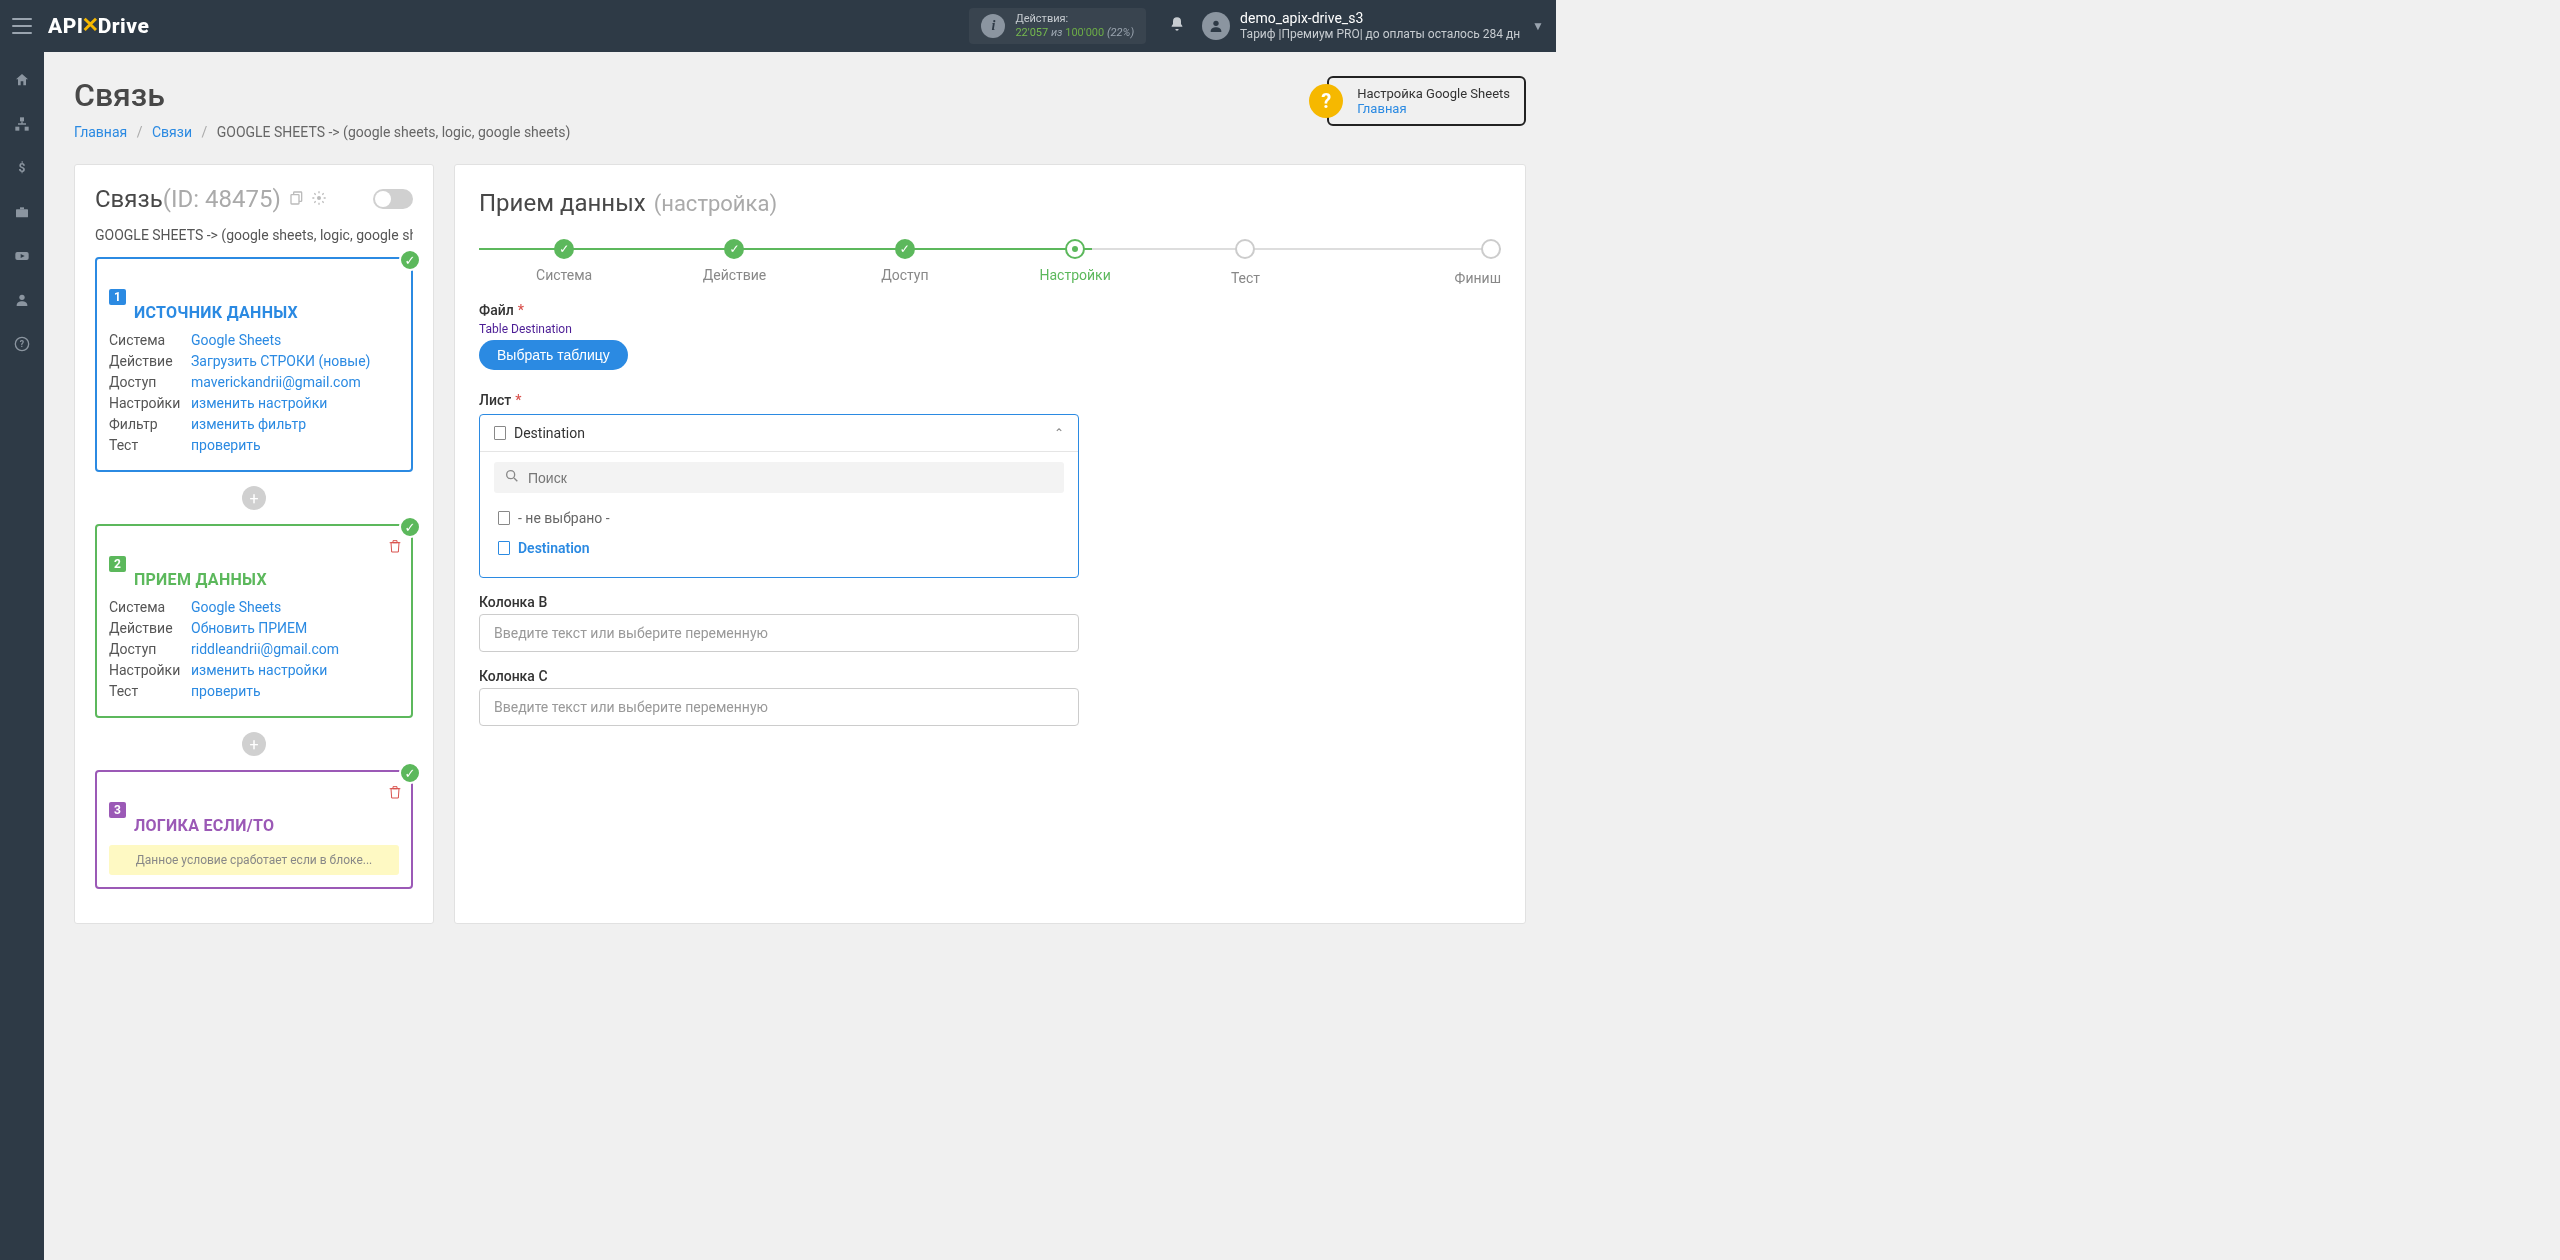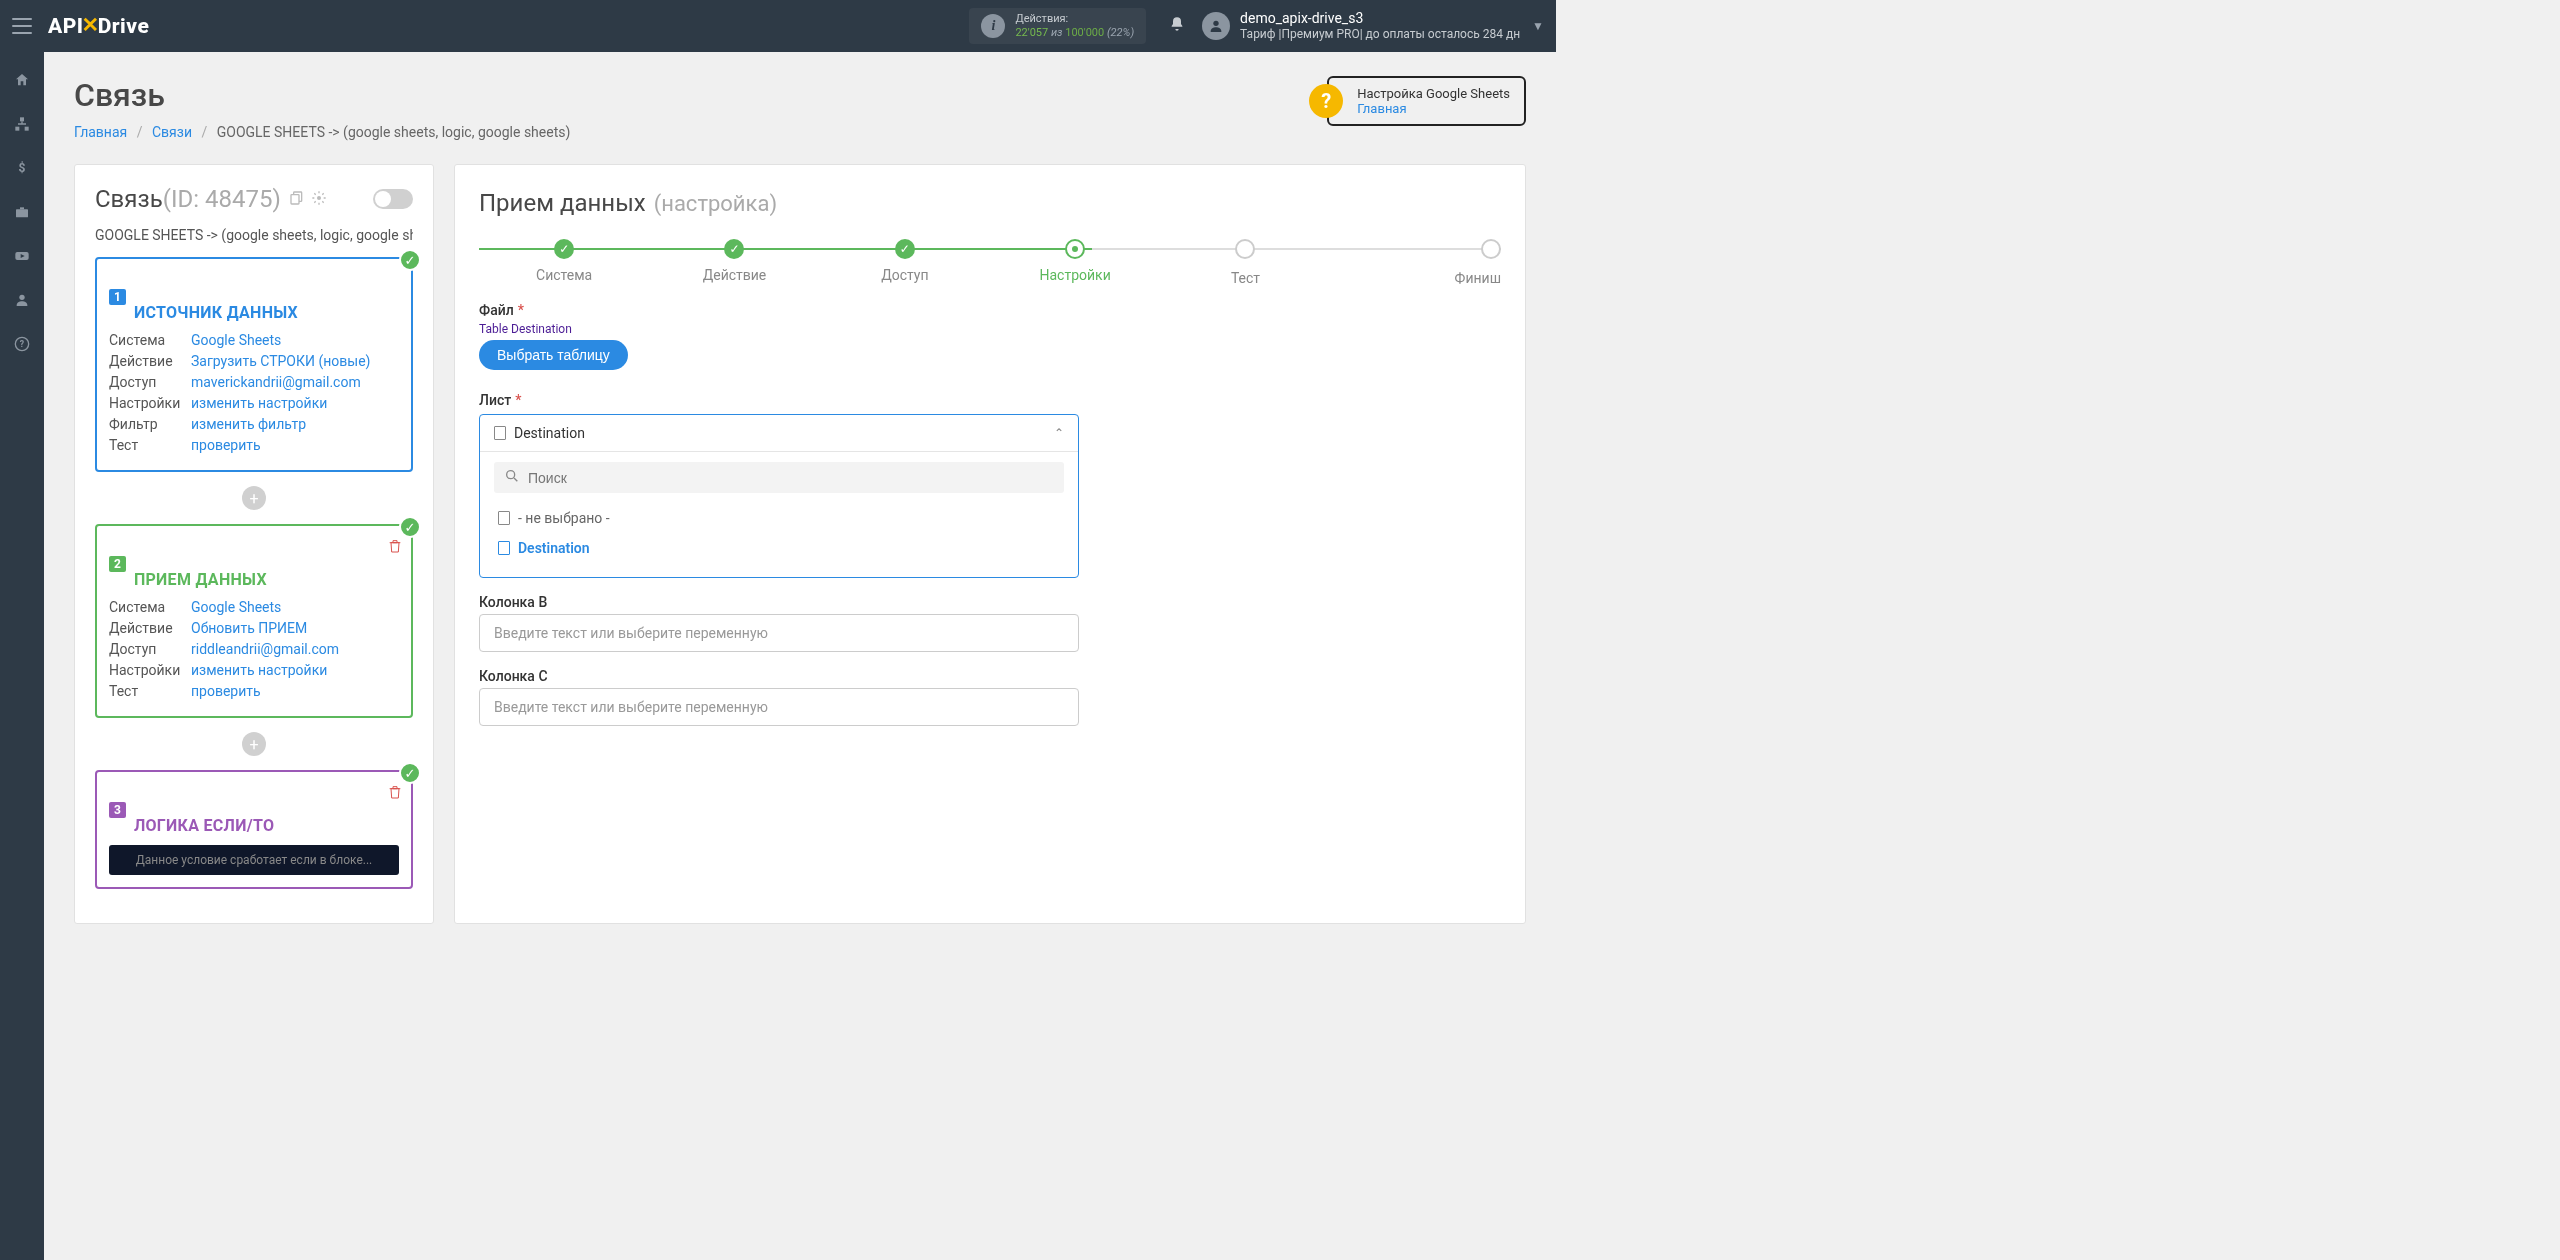--- a/index.html
+++ b/index.html
@@ -57,21 +57,21 @@
 .block.green { border-color: #5cb85c; }
 .block.green .block-num { background: #5cb85c; }
 .block.green .block-title { color: #5cb85c; }
 .block.purple { border-color: #9b59b6; }
 .block.purple .block-num { background: #9b59b6; }
 .block.purple .block-title { color: #9b59b6; }
 .block-row { display: flex; margin-bottom: 5px; font-size: 14px; }
 .block-row .k { width: 82px; color: #555; }
 .block-row .v { color: #2b8ae2; cursor: pointer; }
 .add-btn { width: 24px; height: 24px; border-radius: 50%; background: #d0d0d0; color: #fff; display: flex; align-items: center; justify-content: center; margin: 0 auto 14px; cursor: pointer; font-size: 16px; }
-.block-note { background: #0f172a; color: #888; font-size: 12px; padding: 8px; border-radius: 3px; text-align: center; white-space: nowrap; overflow: hidden; }
+.block-note { background: #fef9c3; color: #888; font-size: 12px; padding: 8px; border-radius: 3px; text-align: center; white-space: nowrap; overflow: hidden; }
 .right-header { display: flex; align-items: baseline; gap: 8px; margin-bottom: 22px; }
 .right-title { font-size: 24px; color: #484848; font-weight: 400; }
 .right-sub { font-size: 22px; color: #aaa; }
 .steps { display: flex; margin-bottom: 16px; position: relative; }
 .step { flex: 1; text-align: center; position: relative; }
 .step:first-child { text-align: left; }
 .step:last-child { text-align: right; }
 .step-dot { width: 20px; height: 20px; border-radius: 50%; display: inline-flex; align-items: center; justify-content: center; position: relative; background: #fff; z-index: 2; }
 .step.done .step-dot { background: #5cb85c; color: #fff; font-size: 12px; }
 .step.curr .step-dot { border: 2px solid #5cb85c; }

